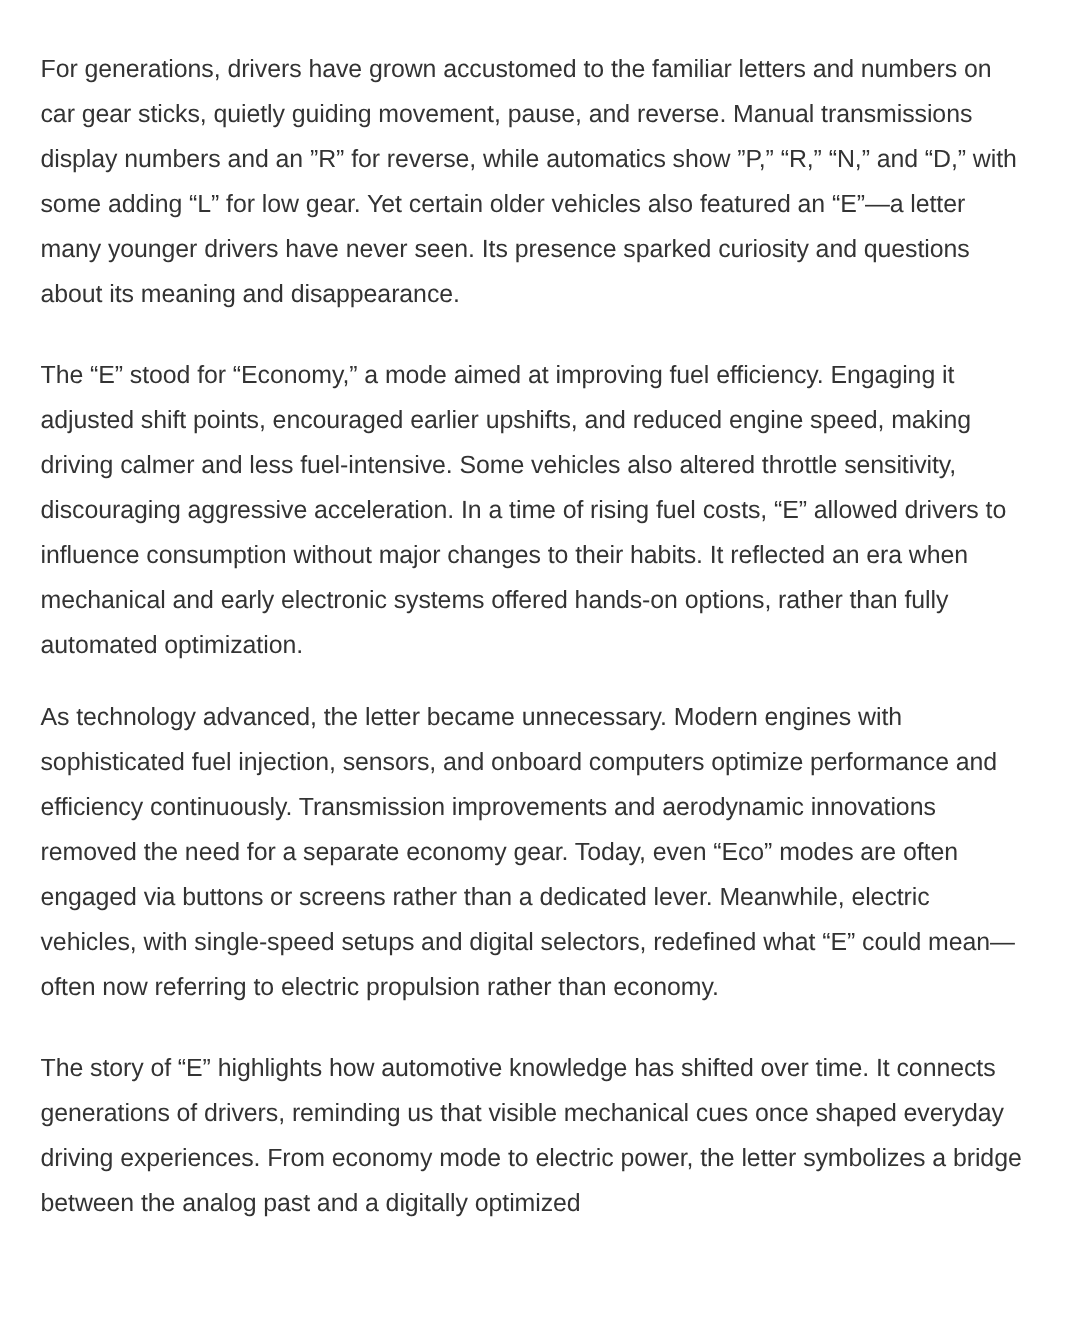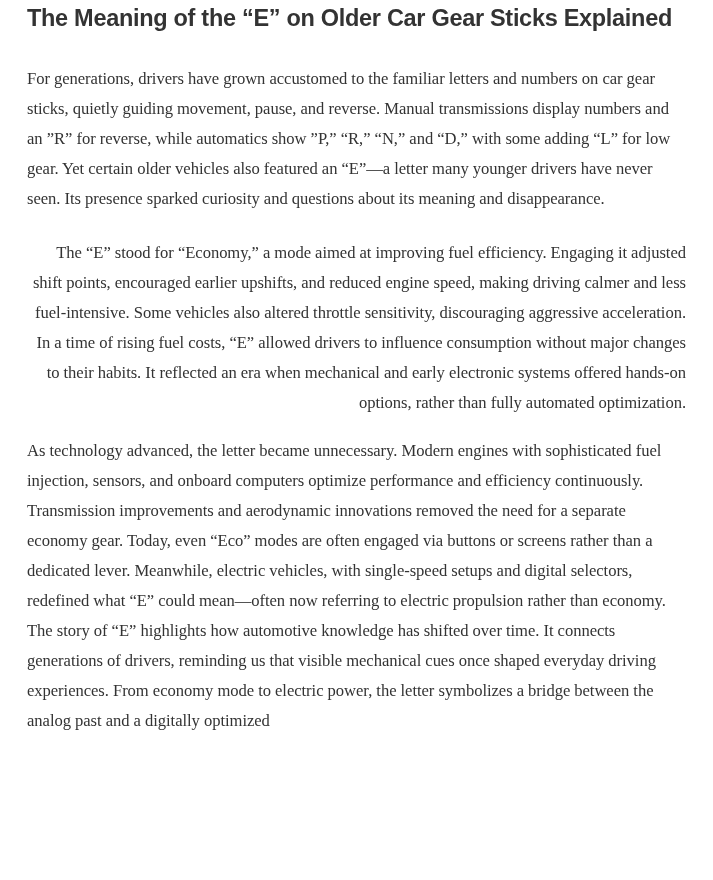--- a/index.html
+++ b/index.html
@@ -20,34 +20,33 @@
       font-weight: bold;
       font-size: 23.5px;
       color: #333333;
       margin: 0;
       padding-top: 3px;
       line-height: 30px;
       letter-spacing: -0.3px;
       white-space: nowrap;
     }
     .para {
-      font-family: Liberation Serif, serif;
+      font-family: Liberation Sans, sans-serif;
       font-size: 16.6px;
       line-height: 30px;
       color: #333333;
       margin: 0;
       letter-spacing: -0.05px;
     }
     .p1 { margin-top: 31px; }
-    .p2 { margin-top: 24px; text-align: right; }
+    .p2 { margin-top: 24px; }
     .p3 { margin-top: 18px; }
-    .p4 { }
+    .p4 { margin-top: 24px; }
   </style>
 </head>
 <body>
 
 <div class="article">
-  <h1 class="title">The Meaning of the “E” on Older Car Gear Sticks Explained</h1>
   <p class="para p1">For generations, drivers have grown accustomed to the familiar letters and numbers on car gear sticks, quietly guiding movement, pause, and reverse. Manual transmissions display numbers and an ”R” for reverse, while automatics show ”P,” “R,” “N,” and “D,” with some adding “L” for low gear. Yet certain older vehicles also featured an “E”—a letter many younger drivers have never seen. Its presence sparked curiosity and questions about its meaning and disappearance.</p>
   <p class="para p2">The “E” stood for “Economy,” a mode aimed at improving fuel efficiency. Engaging it adjusted shift points, encouraged earlier upshifts, and reduced engine speed, making driving calmer and less fuel-intensive. Some vehicles also altered throttle sensitivity, discouraging aggressive acceleration. In a time of rising fuel costs, “E” allowed drivers to influence consumption without major changes to their habits. It reflected an era when mechanical and early electronic systems offered hands-on options, rather than fully automated optimization.</p>
   <p class="para p3">As technology advanced, the letter became unnecessary. Modern engines with sophisticated fuel injection, sensors, and onboard computers optimize performance and efficiency continuously. Transmission improvements and aerodynamic innovations removed the need for a separate economy gear. Today, even “Eco” modes are often engaged via buttons or screens rather than a dedicated lever. Meanwhile, electric vehicles, with single-speed setups and digital selectors, redefined what “E” could mean—often now referring to electric propulsion rather than economy.</p>
   <p class="para p4">The story of “E” highlights how automotive knowledge has shifted over time. It connects generations of drivers, reminding us that visible mechanical cues once shaped everyday driving experiences. From economy mode to electric power, the letter symbolizes a bridge between the analog past and a digitally optimized</p>
 </div>
 
 </body></html>

